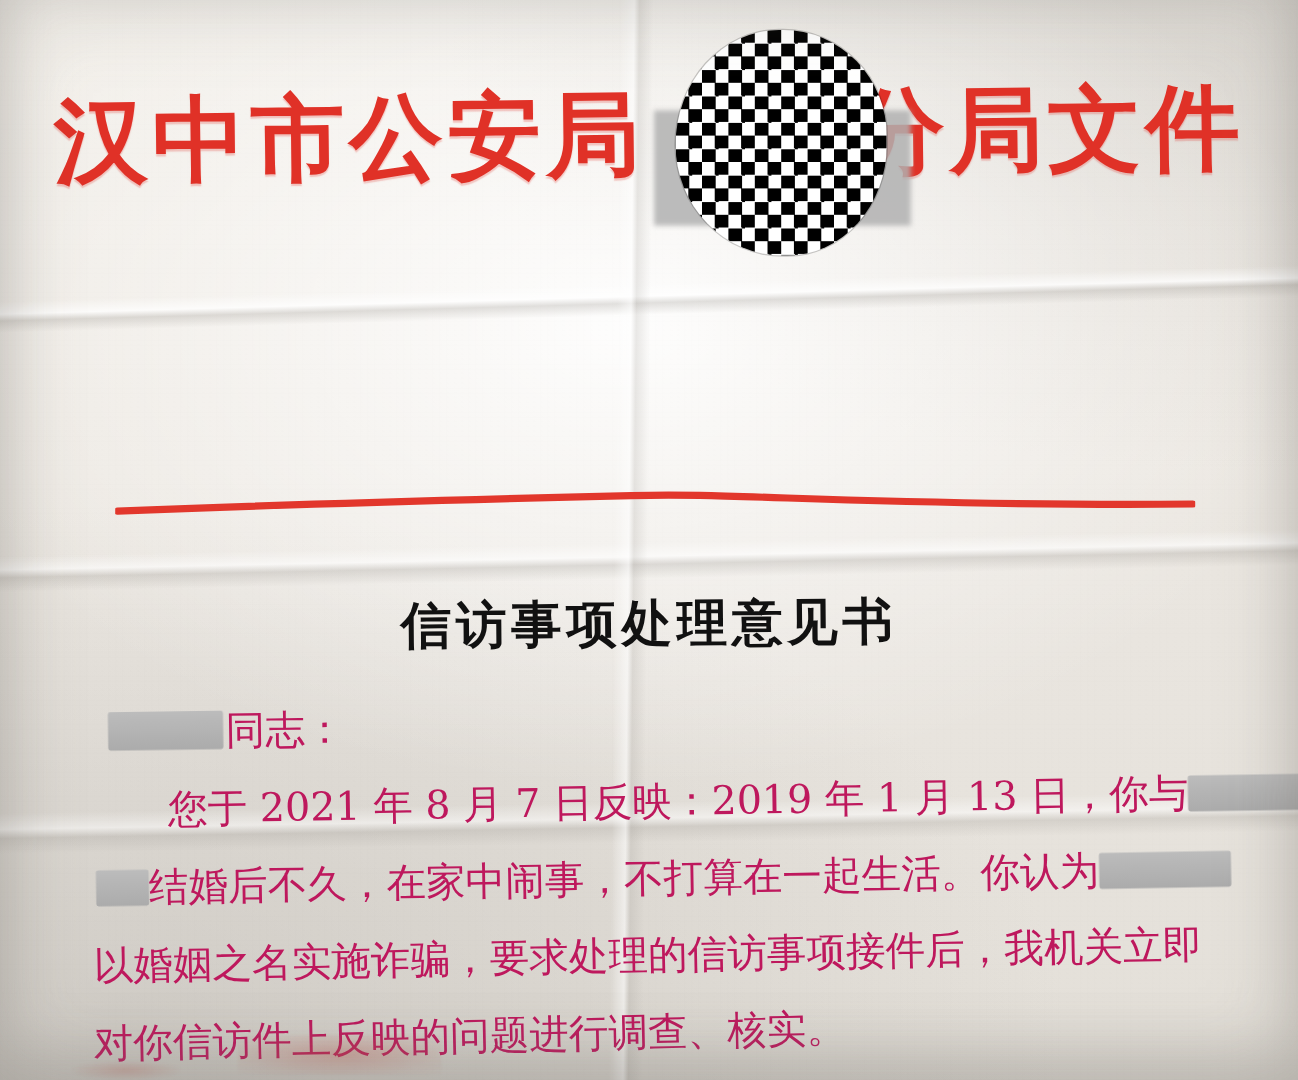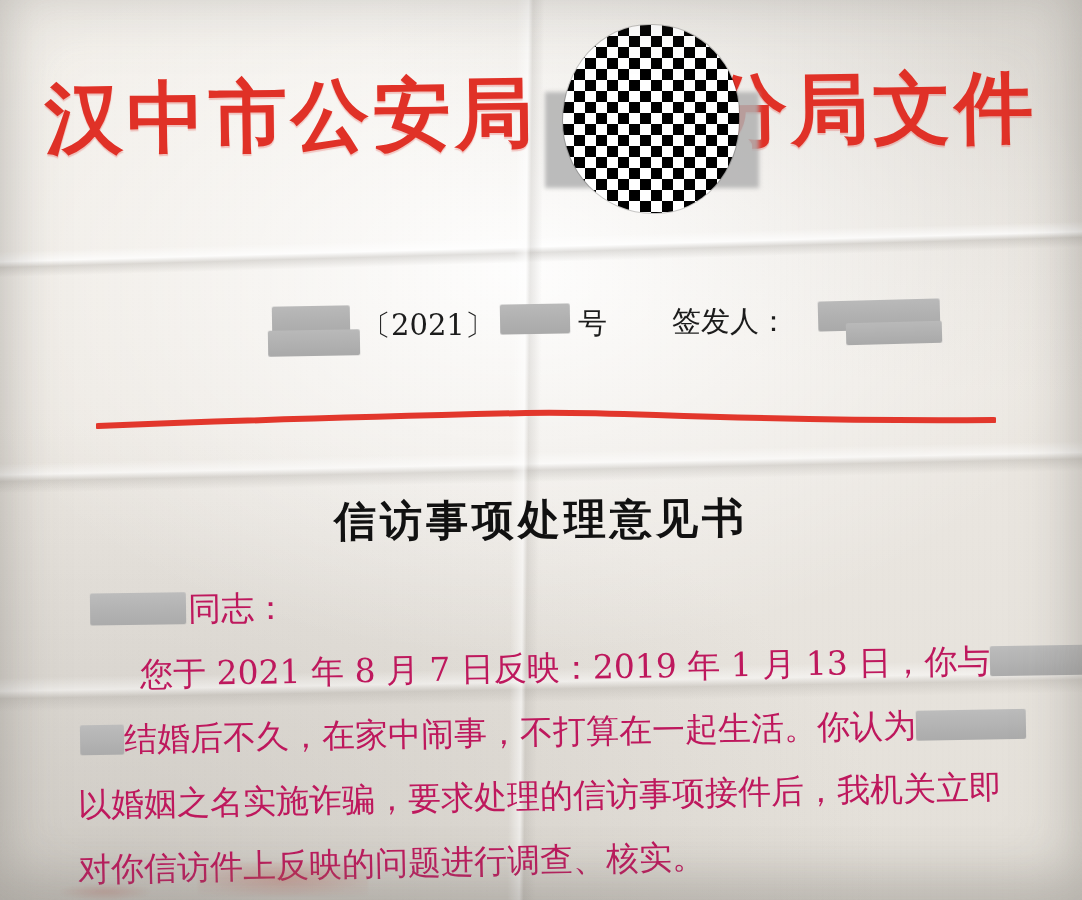--- a/index.html
+++ b/index.html
@@ -231,30 +231,20 @@
   <div class="crease crease-b"></div>
   <div class="crease crease-c"></div>
   <div class="crease-v"></div>
 
   <div class="masthead">
     <span class="seg">汉中市公安局</span><span class="mh-gap"></span><span class="seg">分局文件</span>
   </div>
   <div class="blob-soft"></div>
   <div class="blob"></div>
 
-  <div class="numrow">
-    <span class="redact r1"></span>
-    <span class="redact r1b"></span>
-    <span class="cell year">〔2021〕</span>
-    <span class="redact r2"></span>
-    <span class="cell hao">号</span>
-    <span class="cell signer">签发人：</span>
-    <span class="redact r3"></span>
-    <span class="redact r3b"></span>
-  </div>
 
   <div class="rule">
     <svg viewBox="0 0 900 26" preserveAspectRatio="none" aria-hidden="true">
       <path d="M2,22 C150,16 300,12 430,9 C470,8 500,9 560,11 C680,15 800,17 898,16" fill="none" stroke="#e2372c" stroke-width="6" stroke-linecap="round"></path>
     </svg>
   </div>
 
   <div class="doc-title">信访事项处理意见书</div>
 
   <div class="body">

